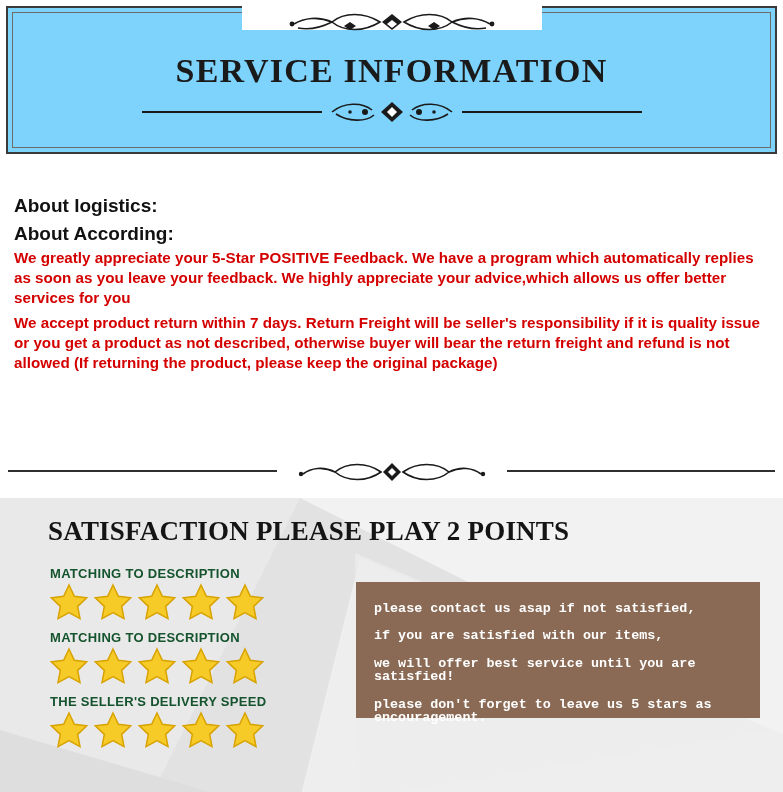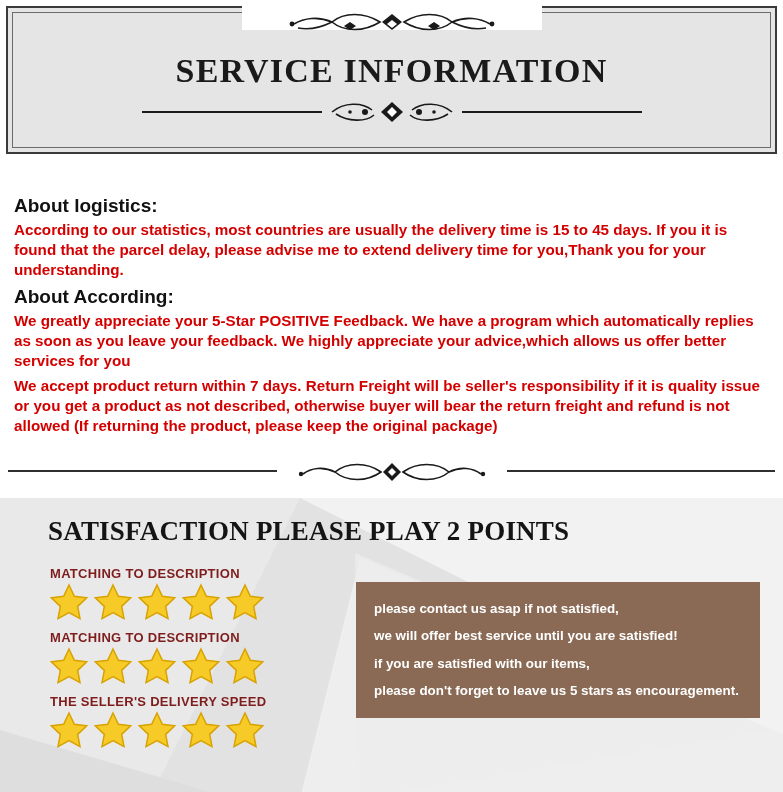--- a/index.html
+++ b/index.html
@@ -15,21 +15,21 @@
     width: 783px; height: 792px;
     background: #ffffff;
   }
 
   
   .header-block {
     position: relative;
     margin: 6px 6px 0 6px;
     height: 148px;
     border: 2px solid #3a3a3a;
-    background: #e5e5e5;
+    background: #7dd3fc;
   }
   .header-block::before {
     content: "";
     position: absolute;
     left: 4px; right: 4px; top: 4px; bottom: 4px;
     border: 1px solid #6b6b6b;
     pointer-events: none;
   }
   
   .notch {
@@ -137,34 +137,35 @@
     font-family: "Liberation Serif", serif;
     font-size: 27px;
     font-weight: bold;
     color: #141414;
     letter-spacing: 0.2px;
   }
   .rate-group { position: absolute; left: 50px; }
   .rate-label {
     font-size: 13px;
     font-weight: bold;
-    color: #7f1d1d;
+    color: #14532d;
     letter-spacing: 0.3px;
     margin-bottom: 1px;
   }
   .stars { display: flex; gap: 2px; margin-left: -2px; }
   .star { width: 42px; height: 40px; display: block; }
 
   .note-box {
     position: absolute;
     left: 356px;
     top: 84px;
     width: 404px;
     height: 136px;
     background: #8a6a55;
+    font-family: Liberation Mono, monospace;
   }
   .note-line {
     color: #ffffff;
     font-size: 13.4px;
     font-weight: bold;
     line-height: 1.0;
     margin: 0;
     padding: 0 0 0 18px;
   }
   .note-line.first { padding-top: 20px; }
@@ -215,21 +216,20 @@
         <circle cx="243" cy="18" r="3"></circle>
         <circle cx="297" cy="18" r="3"></circle>
         <circle cx="228" cy="18" r="1.8"></circle>
         <circle cx="312" cy="18" r="1.8"></circle>
       </g>
     </svg>
   </div>
 
   <div class="content">
     <div class="sec-head">About logistics:</div>
-    <div class="sec-body">According to our statistics, most countries are usually the delivery time is 15 to 45 days. If you it is found that the parcel delay, please advise me to extend delivery time for you,Thank you for your understanding.</div>
 
     <div class="sec-head">About According:</div>
     <div class="sec-body">We greatly appreciate your 5-Star POSITIVE Feedback. We have a program which automatically replies as soon as you leave your feedback. We highly appreciate your advice,which allows us offer better services for you</div>
 
     <div class="sec-body">We accept product return within 7 days. Return Freight will be seller's responsibility if it is quality issue or you get a product as not described, otherwise buyer will bear the return freight and refund is not allowed (If returning the product, please keep the original package)</div>
   </div>
 
   <div class="divider-wrap">
     <div class="divider-line"></div>
     <div class="divider-gap"></div>
@@ -319,19 +319,19 @@
             <polygon points="12,1.8 15.2,8.6 22.6,9.5 17.2,14.6 18.6,22 12,18.4 5.4,22 6.8,14.6 1.4,9.5 8.8,8.6" fill="#f7cb27" stroke="#d8a200" stroke-width="0.9"></polygon>
           </svg>
         <svg class="star" viewBox="0 0 24 24">
             <polygon points="12,1.8 15.2,8.6 22.6,9.5 17.2,14.6 18.6,22 12,18.4 5.4,22 6.8,14.6 1.4,9.5 8.8,8.6" fill="#f7cb27" stroke="#d8a200" stroke-width="0.9"></polygon>
           </svg>
       </div>
     </div>
 
     <div class="note-box">
       <p class="note-line first">please contact us asap if not satisfied,</p>
+      <p class="note-line" style="padding-top:14px;">if you are satisfied with our items,</p>
       <p class="note-line" style="padding-top:14px;">we will offer best service until you are satisfied!</p>
-      <p class="note-line" style="padding-top:14px;">if you are satisfied with our items,</p>
       <p class="note-line" style="padding-top:14px;padding-left:18px;">please don't forget to leave us 5 stars as encouragement.</p>
     </div>
   </div>
 
 </div>
 
 </body></html>

